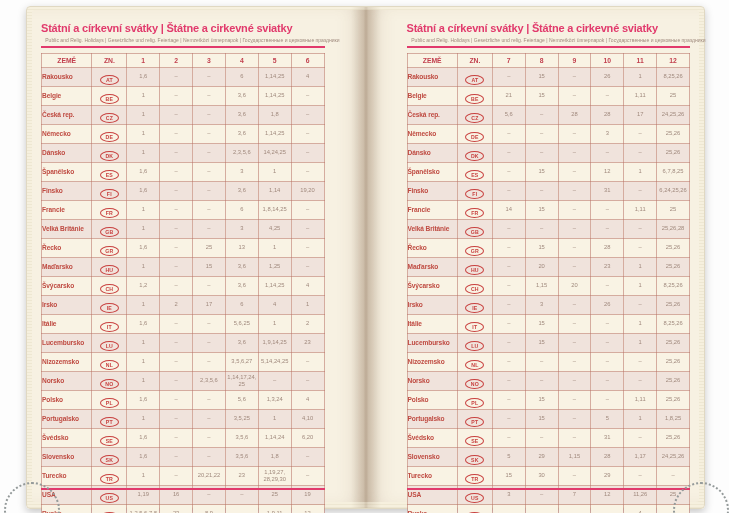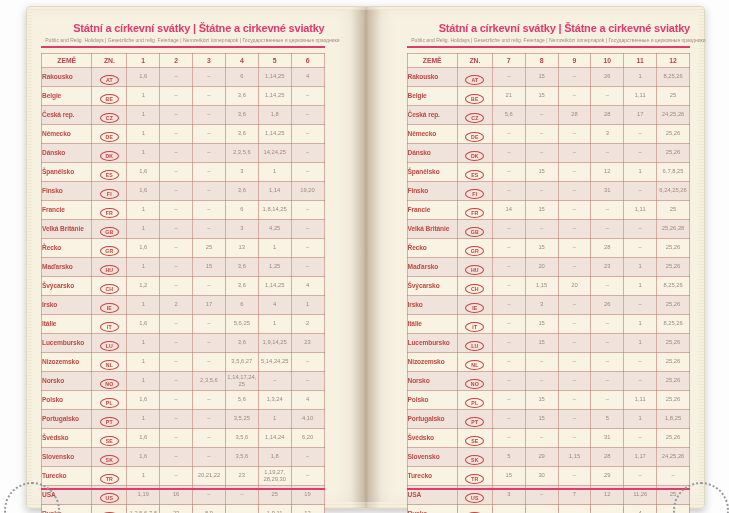--- a/index.html
+++ b/index.html
@@ -29,21 +29,21 @@
     position:absolute;left:50%;top:0;bottom:0;width:30px;transform:translateX(-50%);
     background:linear-gradient(90deg,rgba(100,65,35,0) 0%,rgba(100,65,35,.14) 42%,rgba(100,65,35,.24) 50%,rgba(100,65,35,.14) 58%,rgba(100,65,35,0) 100%);
     pointer-events:none;z-index:5;
   }
 
   .content{position:absolute;top:12px;bottom:12px;}
   .page.left .content{left:9px;right:41px;}
   .page.right .content{left:41px;right:9px;}
 
   .page-title{
-    text-align:right;color:#e13a6c;font-weight:bold;
+    text-align:left;color:#e13a6c;font-weight:bold;
     font-size:11px;letter-spacing:-0.2px;white-space:nowrap;
   }
   .page-subtitle{
     text-align:center;font-size:5.2px;color:#a08b7e;margin-top:2.5px;
     white-space:nowrap;transform:scaleX(.97);transform-origin:center;
   }
   .rule{height:2px;background:#e13a6c;margin-top:3px;}
 
   table.holidays{
     width:100%;border-collapse:collapse;table-layout:fixed;margin-top:5px;

